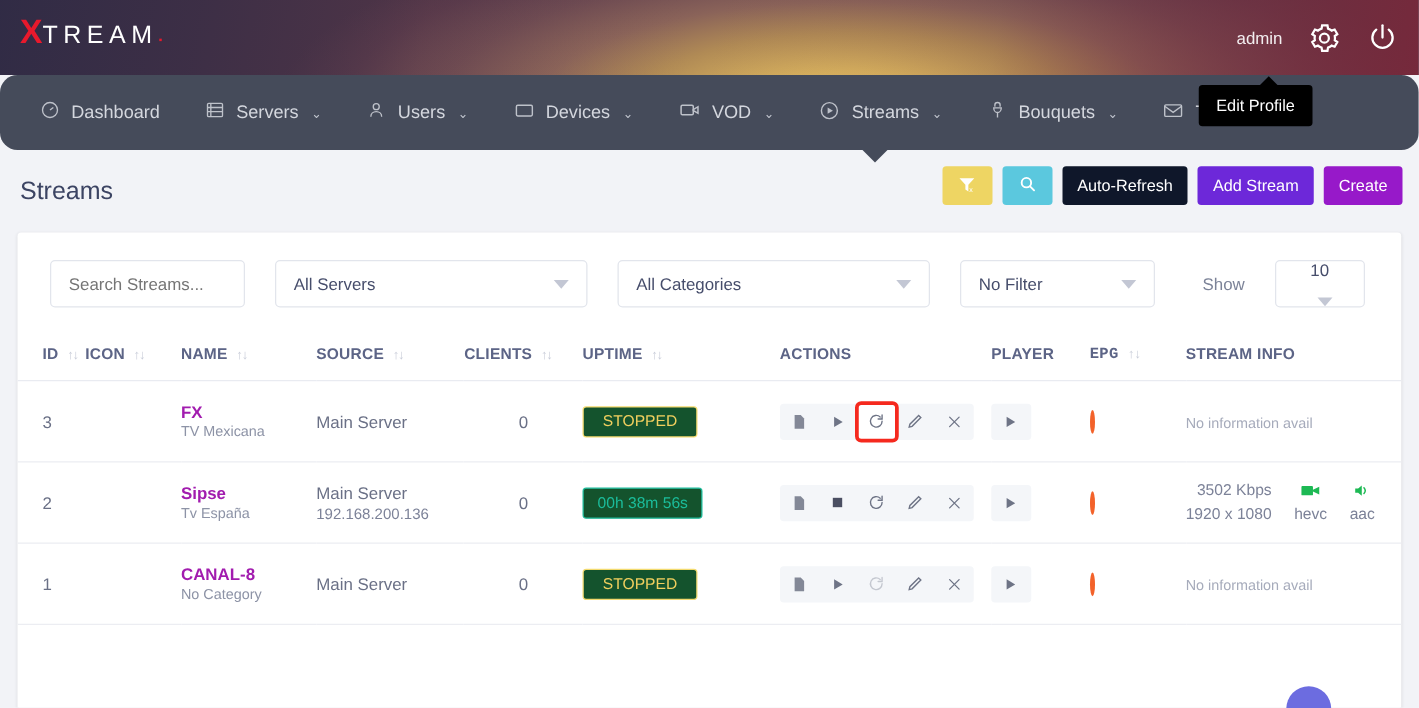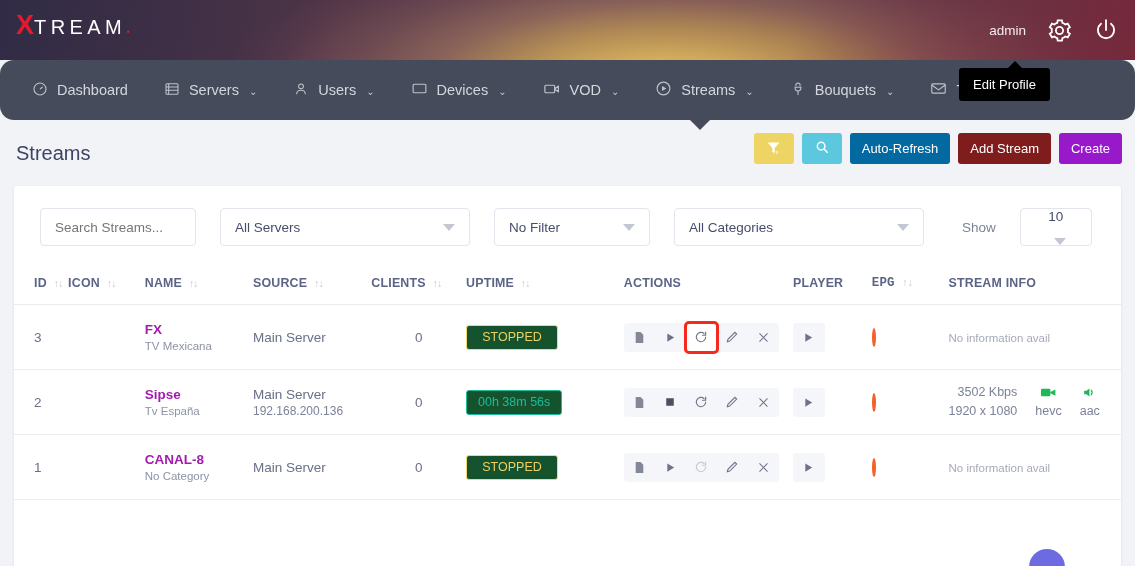--- a/index.html
+++ b/index.html
@@ -327,40 +327,40 @@
       </span>
     </button>
     <button class="tb-btn tb-icon" style="background:#5bc8de">
       <span>
         <svg width="14" height="14" viewBox="0 0 24 24" fill="none" stroke="#fff" stroke-width="2.6" stroke-linecap="round">
           <circle cx="10.5" cy="10.5" r="6.5"></circle>
             <path d="M15.5 15.5L21 21"></path>
         </svg>
       </span>
     </button>
-    <button class="tb-btn" style="background:#0369a1">Auto-Refresh</button>
-    <button class="tb-btn" style="background:#7f1d1d">Add Stream</button>
+    <button class="tb-btn" style="background:#0f172a">Auto-Refresh</button>
+    <button class="tb-btn" style="background:#6d28d9">Add Stream</button>
     <button class="tb-btn" style="background:#9719c9">Create</button>
   </div>
 </div>
 
 <div class="card">
 
   <div class="filters">
     <input class="f-input" placeholder="Search Streams..." style="">
     <div class="f-select sel-servers">
       <span>All Servers</span>
       <span class="caret-dn"></span>
     </div>
+    <div class="f-select sel-categories">
+      <span>All Categories</span>
+      <span class="caret-dn"></span>
+    </div>
     <div class="f-select sel-filter">
       <span>No Filter</span>
-      <span class="caret-dn"></span>
-    </div>
-    <div class="f-select sel-categories">
-      <span>All Categories</span>
       <span class="caret-dn"></span>
     </div>
     <span class="show-lbl">Show</span>
     <div class="f-select sel-show">
       <span>10</span>
       <span class="caret-dn"></span>
     </div>
   </div>
 
   <table>

